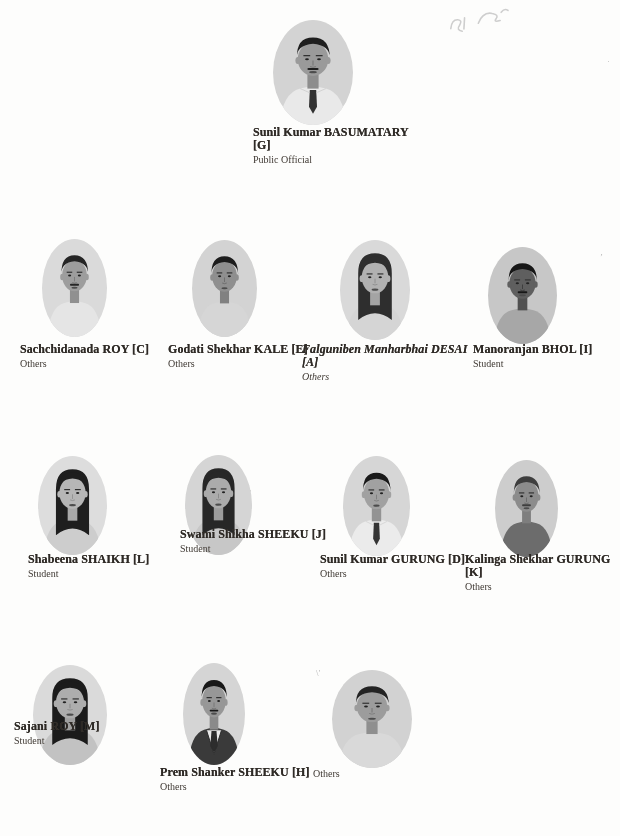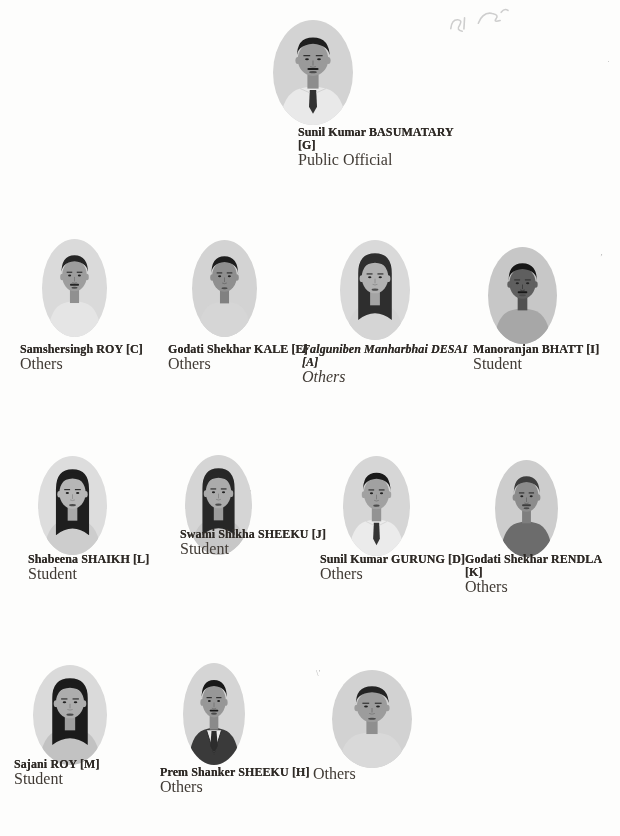--- a/index.html
+++ b/index.html
@@ -10,21 +10,21 @@
   }
   .card{position:absolute;left:0;top:0;width:0;height:0;}
   .photo{position:absolute;}
   .photo svg{display:block;width:100%;height:100%;filter:blur(.35px) contrast(.97);}
   .caption{position:absolute;}
   .name-line{
     font-weight:bold;font-size:12px;line-height:13px;color:#2e2a26;
     white-space:nowrap;letter-spacing:.1px;text-shadow:0 0 .4px #4a443e;
   }
   .role{
-    font-size:16px;line-height:13px;color:#403a34;white-space:nowrap;margin-top:1px;
+    font-size:10px;line-height:13px;color:#403a34;white-space:nowrap;margin-top:1px;
   }
   .speck{position:absolute;color:#9a9a9a;font-size:9px;opacity:.7;font-family:"Liberation Serif",serif;}
   #scribble{position:absolute;left:438px;top:2px;opacity:.85;}
 </style>
 </head>
 <body>
 
 <div id="page">
 
   <svg id="scribble" width="100" height="36" viewBox="0 0 100 36">
@@ -63,21 +63,21 @@
               <rect x="38" y="50" width="8.5" height="1.8" fill="#2f2f2f"></rect>
               <rect x="53.5" y="50" width="8.5" height="1.8" fill="#2f2f2f"></rect>
               <ellipse cx="42.5" cy="56" rx="2.4" ry="1.5" fill="#1f1f1f"></ellipse>
               <ellipse cx="57.5" cy="56" rx="2.4" ry="1.5" fill="#1f1f1f"></ellipse>
               <path d="M50,58 L50,65 M46.5,66.5 Q50,68.5 53.5,66.5" stroke="#777777" stroke-width="1.4" fill="none"></path>
               <rect x="43" y="68.6" width="14" height="2.8" rx="1.4" fill="#1c1c1c"></rect>
               <ellipse cx="50" cy="74.5" rx="4.8" ry="1.6" fill="#4a4a4a"></ellipse>
             </g>
           </svg>
         </div>
-      <div class="caption" style="left: 253px; top: 126px; margin-left: 45px;">
+      <div class="caption" style="left: 253px; top: 126px;">
         <div class="names">
             <div class="name-line">Sunil Kumar BASUMATARY</div>
             <div class="name-line">[G]</div>
           </div>
         <div class="role">Public Official</div>
       </div>
     </div>
 
     <div class="card">
       <div class="photo" style="left: 42px; top: 239px; width: 65px; height: 98px;">
@@ -100,21 +100,21 @@
               <ellipse cx="42.5" cy="56" rx="2.4" ry="1.5" fill="#1f1f1f"></ellipse>
               <ellipse cx="57.5" cy="56" rx="2.4" ry="1.5" fill="#1f1f1f"></ellipse>
               <path d="M50,58 L50,65 M46.5,66.5 Q50,68.5 53.5,66.5" stroke="#7a7a7a" stroke-width="1.4" fill="none"></path>
               <rect x="43" y="68.6" width="14" height="2.8" rx="1.4" fill="#222222"></rect>
               <ellipse cx="50" cy="74.5" rx="4.8" ry="1.6" fill="#4a4a4a"></ellipse>
             </g>
           </svg>
         </div>
       <div class="caption" style="left: 20px; top: 343px;">
         <div class="names">
-            <div class="name-line">Samshersingh ROY [C]</div>
+            <div class="name-line">Sachchidanada ROY [C]</div>
           </div>
         <div class="role">Others</div>
       </div>
     </div>
 
     <div class="card">
       <div class="photo" style="left: 192px; top: 240px; width: 65px; height: 97px;">
           <svg viewBox="0 0 100 150" preserveAspectRatio="none">
             <defs>
               <clipPath id="clip2">
@@ -202,21 +202,21 @@
               <ellipse cx="42.5" cy="56" rx="2.4" ry="1.5" fill="#1f1f1f"></ellipse>
               <ellipse cx="57.5" cy="56" rx="2.4" ry="1.5" fill="#1f1f1f"></ellipse>
               <path d="M50,58 L50,65 M46.5,66.5 Q50,68.5 53.5,66.5" stroke="#3a3a3a" stroke-width="1.4" fill="none"></path>
               <rect x="43" y="68.6" width="14" height="2.8" rx="1.4" fill="#141414"></rect>
               <ellipse cx="50" cy="74.5" rx="4.8" ry="1.6" fill="#4a4a4a"></ellipse>
             </g>
           </svg>
         </div>
       <div class="caption" style="left: 473px; top: 343px;">
         <div class="names">
-            <div class="name-line">Manoranjan BHATT [I]</div>
+            <div class="name-line">Manoranjan BHOL [I]</div>
           </div>
         <div class="role">Student</div>
       </div>
     </div>
 
     <div class="card">
       <div class="photo" style="left: 38px; top: 456px; width: 69px; height: 99px;">
           <svg viewBox="0 0 100 150" preserveAspectRatio="none">
             <defs>
               <clipPath id="clip5">
@@ -339,21 +339,21 @@
               <ellipse cx="42.5" cy="56" rx="2.4" ry="1.5" fill="#1f1f1f"></ellipse>
               <ellipse cx="57.5" cy="56" rx="2.4" ry="1.5" fill="#1f1f1f"></ellipse>
               <path d="M50,58 L50,65 M46.5,66.5 Q50,68.5 53.5,66.5" stroke="#686868" stroke-width="1.4" fill="none"></path>
               <rect x="43" y="68.6" width="14" height="2.8" rx="1.4" fill="#3c3c3c"></rect>
               <ellipse cx="50" cy="74.5" rx="4.8" ry="1.6" fill="#4a4a4a"></ellipse>
             </g>
           </svg>
         </div>
       <div class="caption" style="left: 465px; top: 553px;">
         <div class="names">
-            <div class="name-line">Godati Shekhar RENDLA</div>
+            <div class="name-line">Kalinga Shekhar GURUNG</div>
             <div class="name-line">[K]</div>
           </div>
         <div class="role">Others</div>
       </div>
     </div>
 
     <div class="card">
       <div class="photo" style="left: 33px; top: 665px; width: 74px; height: 100px;">
           <svg viewBox="0 0 100 150" preserveAspectRatio="none">
             <defs>
@@ -372,21 +372,21 @@
               <path d="M30,54 Q29,25 50,25 Q71,25 71,54 Q71,36 50,34 Q29,36 30,54 Z" fill="#181818"></path>
               <rect x="38" y="50" width="8.5" height="1.8" fill="#2f2f2f"></rect>
               <rect x="53.5" y="50" width="8.5" height="1.8" fill="#2f2f2f"></rect>
               <ellipse cx="42.5" cy="56" rx="2.4" ry="1.5" fill="#1f1f1f"></ellipse>
               <ellipse cx="57.5" cy="56" rx="2.4" ry="1.5" fill="#1f1f1f"></ellipse>
               <path d="M50,58 L50,65 M46.5,66.5 Q50,68.5 53.5,66.5" stroke="#8a8a8a" stroke-width="1.4" fill="none"></path>
               <ellipse cx="50" cy="74.5" rx="4.8" ry="1.6" fill="#4a4a4a"></ellipse>
             </g>
           </svg>
         </div>
-      <div class="caption" style="left: 14px; top: 758px;">
+      <div class="caption" style="left: 14px; top: 720px;">
         <div class="names">
             <div class="name-line">Sajani ROY [M]</div>
           </div>
         <div class="role">Student</div>
       </div>
     </div>
 
     <div class="card">
       <div class="photo" style="left: 183px; top: 663px; width: 62px; height: 102px;">
           <svg viewBox="0 0 100 150" preserveAspectRatio="none">

